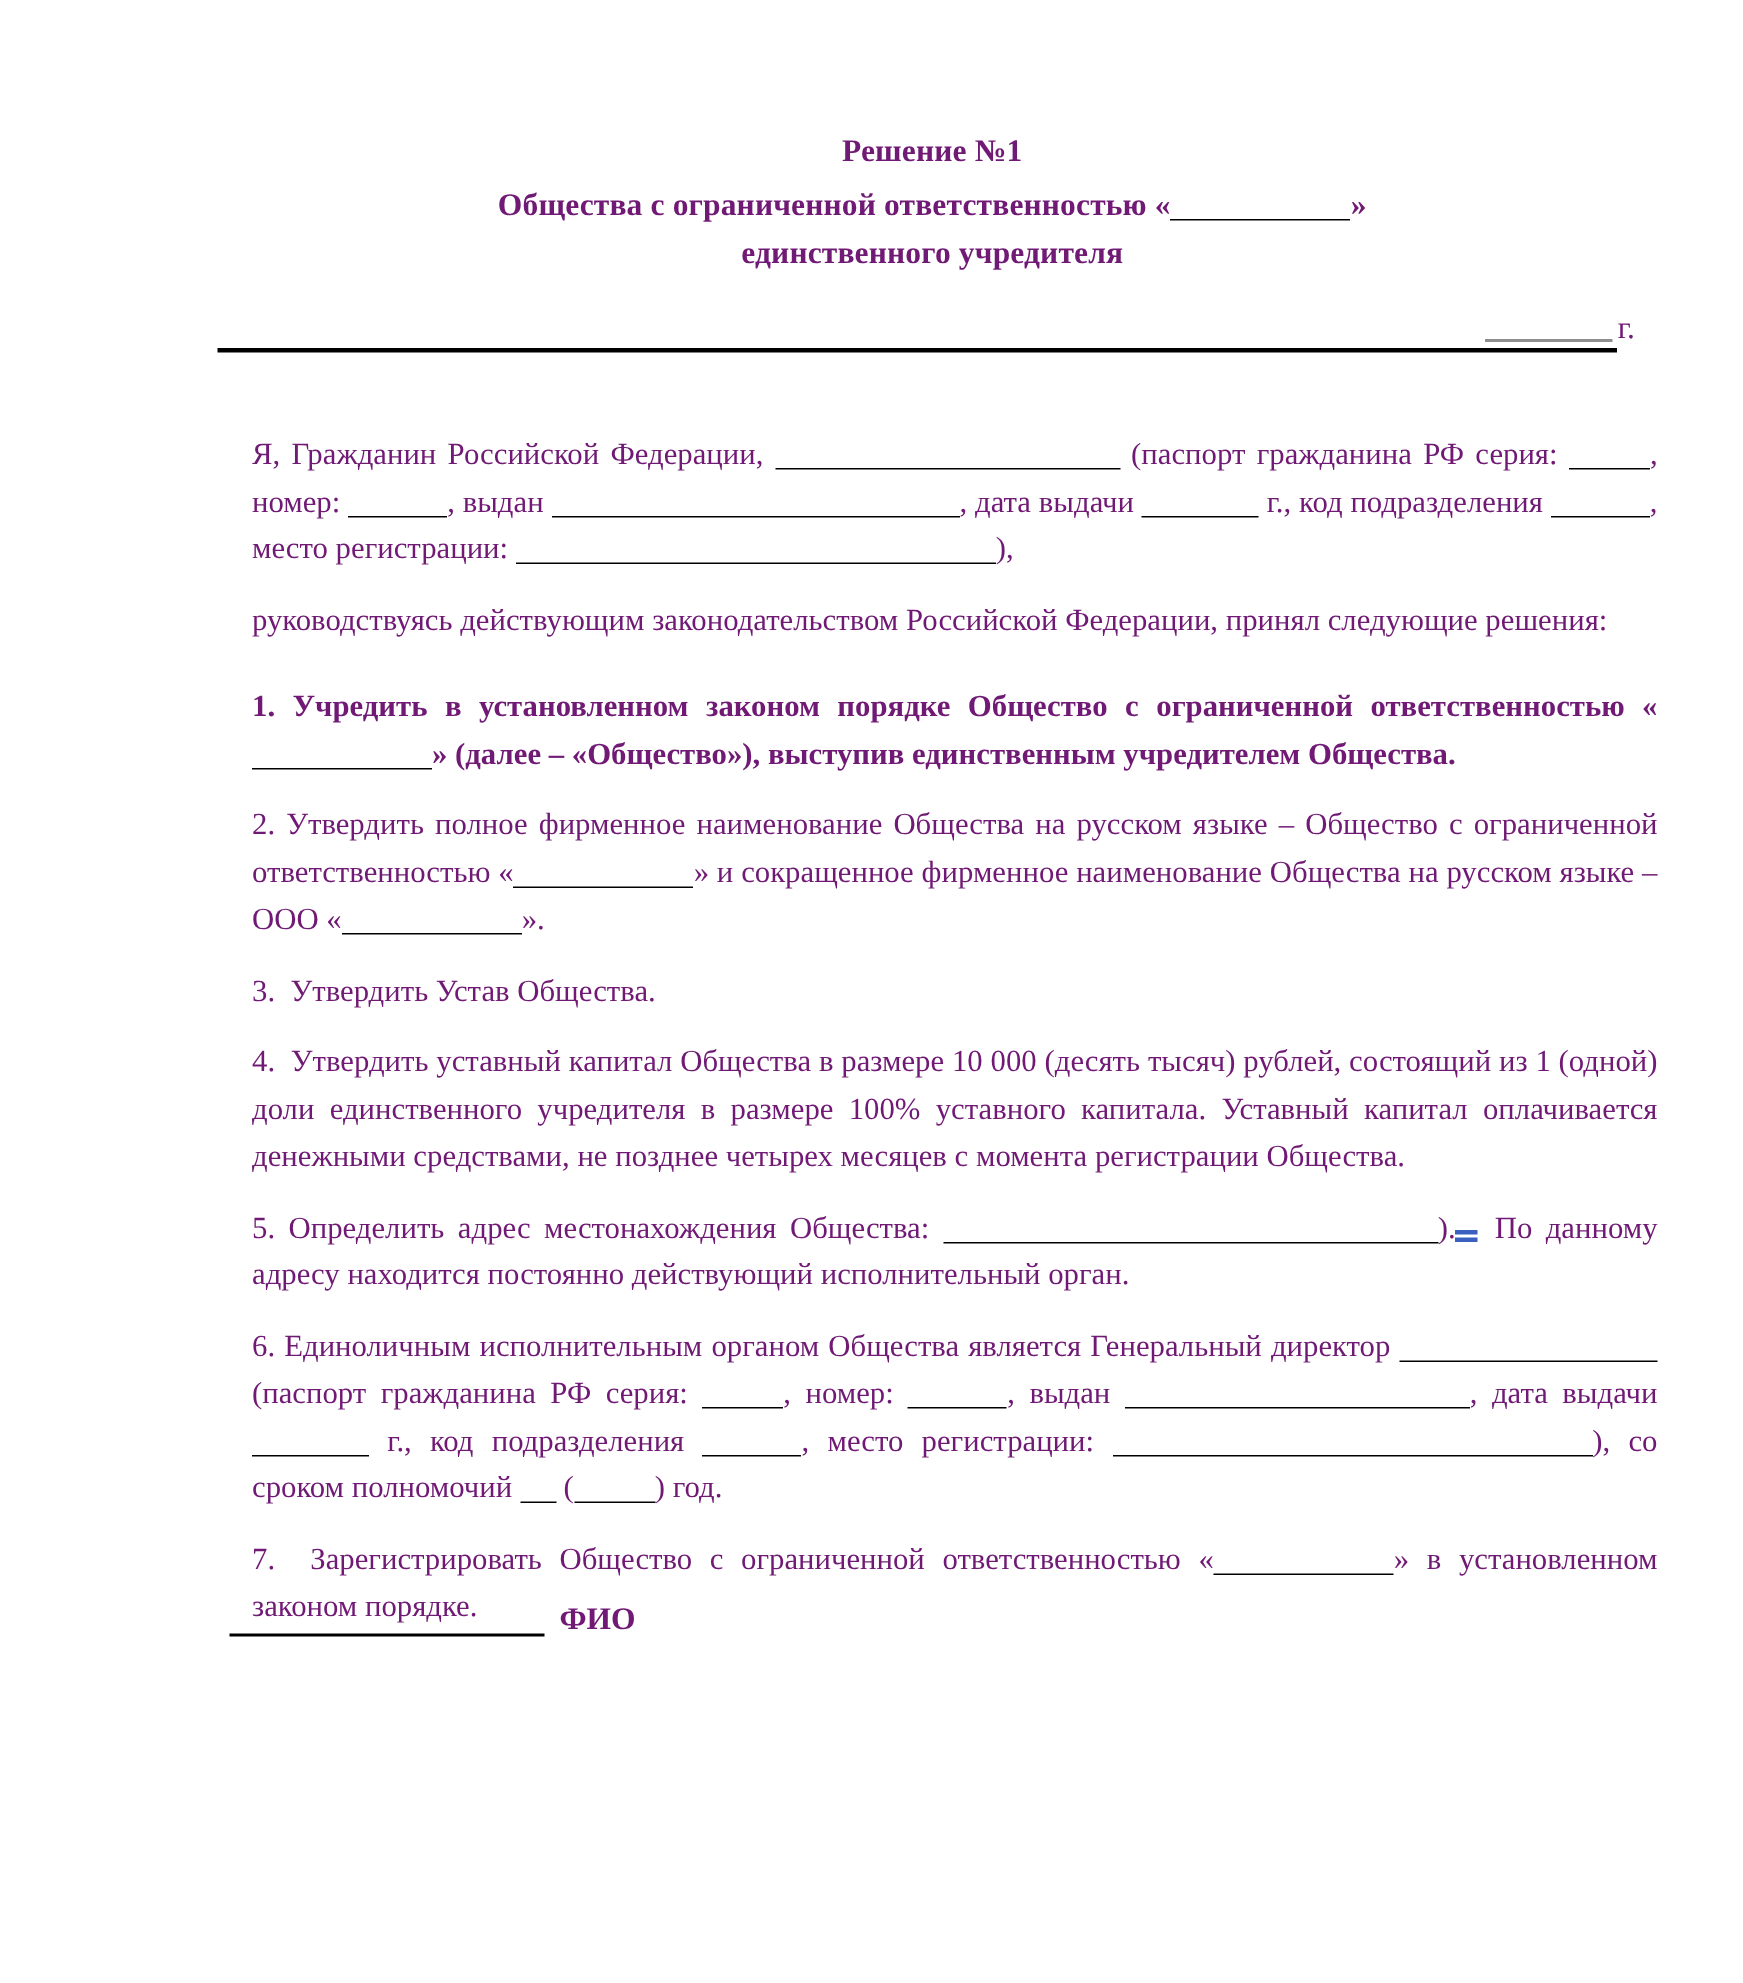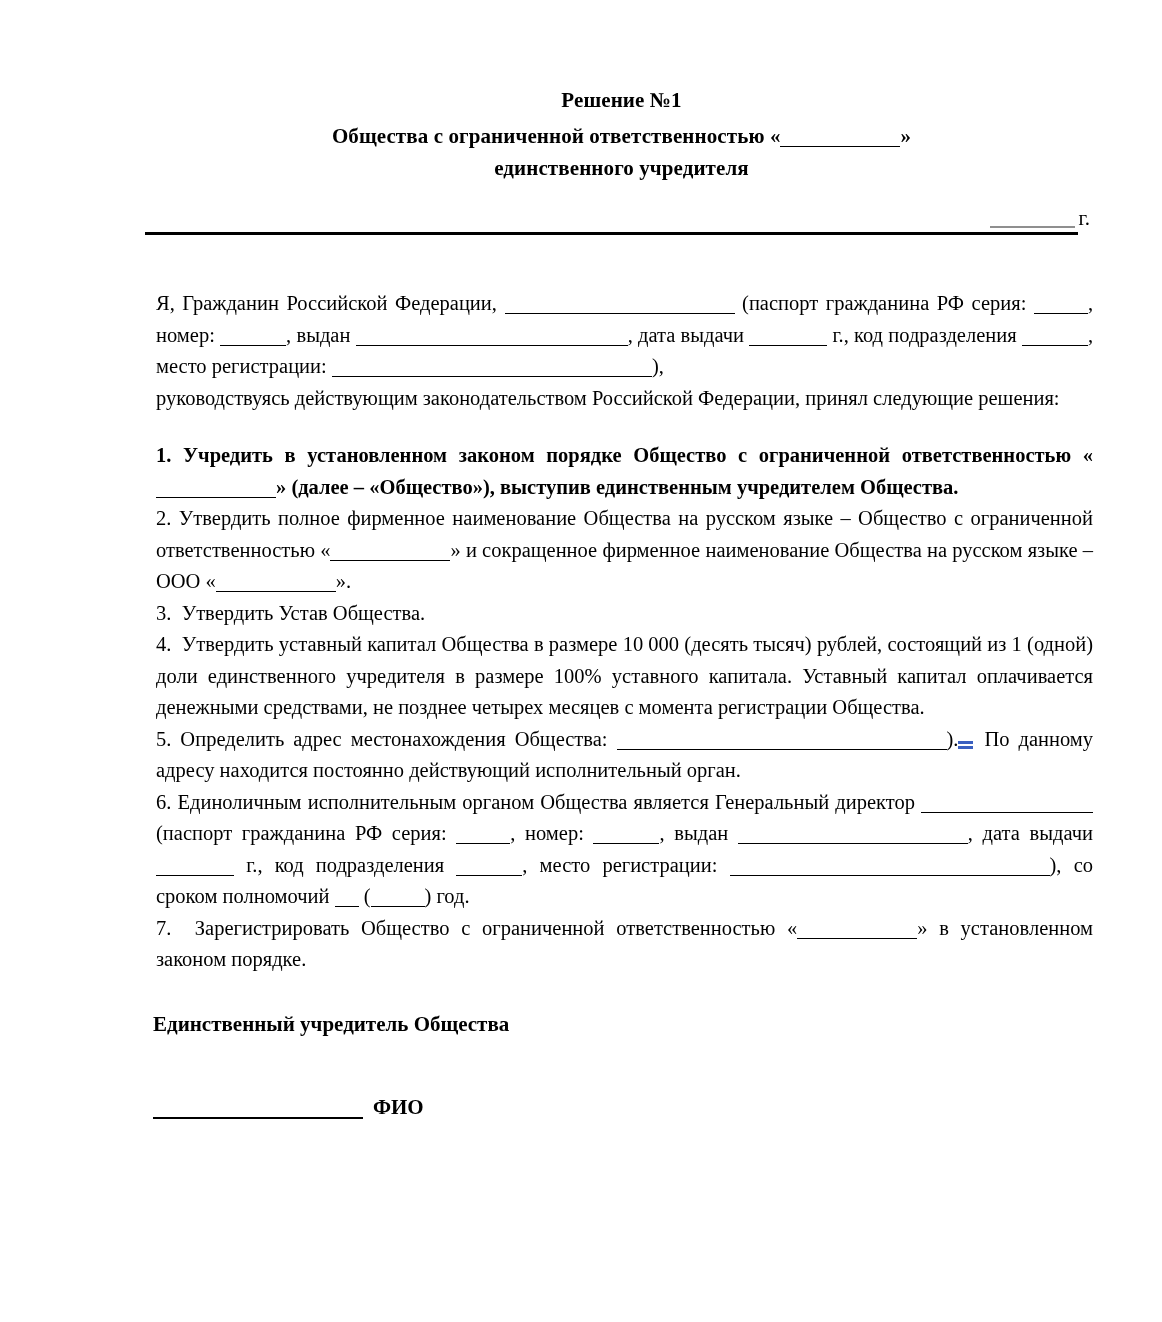--- a/index.html
+++ b/index.html
@@ -9,21 +9,21 @@
   }
 
   .page {
     position: relative;
     width: 1162px;
     height: 1322px;
     background: #ffffff;
     margin: 0 auto;
     overflow: hidden;
     font-family: "Liberation Serif", "DejaVu Serif", serif;
-    color: #000000;
+    color: #701a75;
   }
 
   
   .title-block {
     position: absolute;
     left: 153px;
     top: 84px;
     width: 937px;
     text-align: center;
   }
@@ -63,35 +63,35 @@
     left: 145px;
     top: 232px;
     width: 933px;
     height: 3px;
     background: #000000;
   }
 
   
   .body-block {
     position: absolute;
-    left: 156px;
+    left: 168px;
     top: 288px;
     width: 937px;
   }
 
   p.para {
     margin: 0;
     font-size: 20.5px;
     line-height: 31.5px;
     text-align: justify;
     text-justify: inter-word;
   }
 
   p.para.gap-before { margin-top: 26px; font-weight: bold; }
-  p.para.tight      { margin-top: 0; }
+  p.para.tight      { margin-top: 16px; }
 
   
   .bl {
     display: inline-block;
     border-bottom: 1.6px solid #000000;
     vertical-align: -4px;
   }
   .bl-xxs { width: 24px; }
   .bl-xs  { width: 54px; }
   .bl-s   { width: 66px; }
@@ -186,17 +186,16 @@
 
     <p class="para tight"><span>5.</span> <span>Определить адрес местонахождения Общества:</span> <span class="bl bl-addr-long"></span><span>).</span><span class="blue-mark"></span> <span>По данному адресу находится постоянно действующий исполнительный орган.</span></p>
 
     <p class="para tight"><span>6.</span> <span>Единоличным исполнительным органом Общества является Генеральный директор</span> <span class="bl bl-l"></span> <span>(паспорт гражданина РФ серия:</span> <span class="bl bl-xs"></span><span>, номер:</span> <span class="bl bl-s"></span><span>, выдан</span> <span class="bl bl-xl"></span><span>, дата выдачи</span> <span class="bl bl-sm"></span> <span>г., код подразделения</span> <span class="bl bl-s"></span><span>, место регистрации:</span> <span class="bl bl-addr"></span><span>), со сроком полномочий</span> <span class="bl bl-xxs"></span> <span>(</span><span class="bl bl-xs"></span><span>) год.</span></p>
 
     <p class="para tight"><span>7.</span>&nbsp; <span>Зарегистрировать Общество с ограниченной ответственностью «</span><span class="bl bl-name"></span><span>» в установленном законом порядке.</span></p>
 
   </div>
 
   <div class="sig-block">
-    <div class="sig-title">Единственный учредитель Общества</div>
     <div class="sig-line-row"><span class="sig-rule"></span><span>ФИО</span></div>
   </div>
 
 </div>
 
 </body></html>

